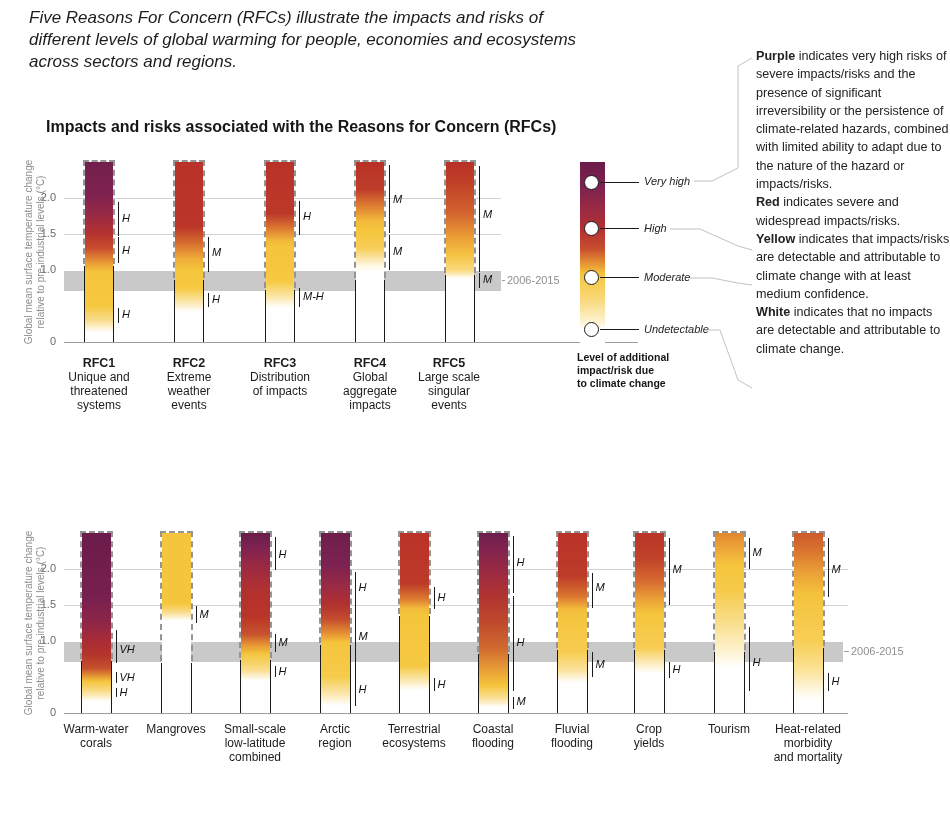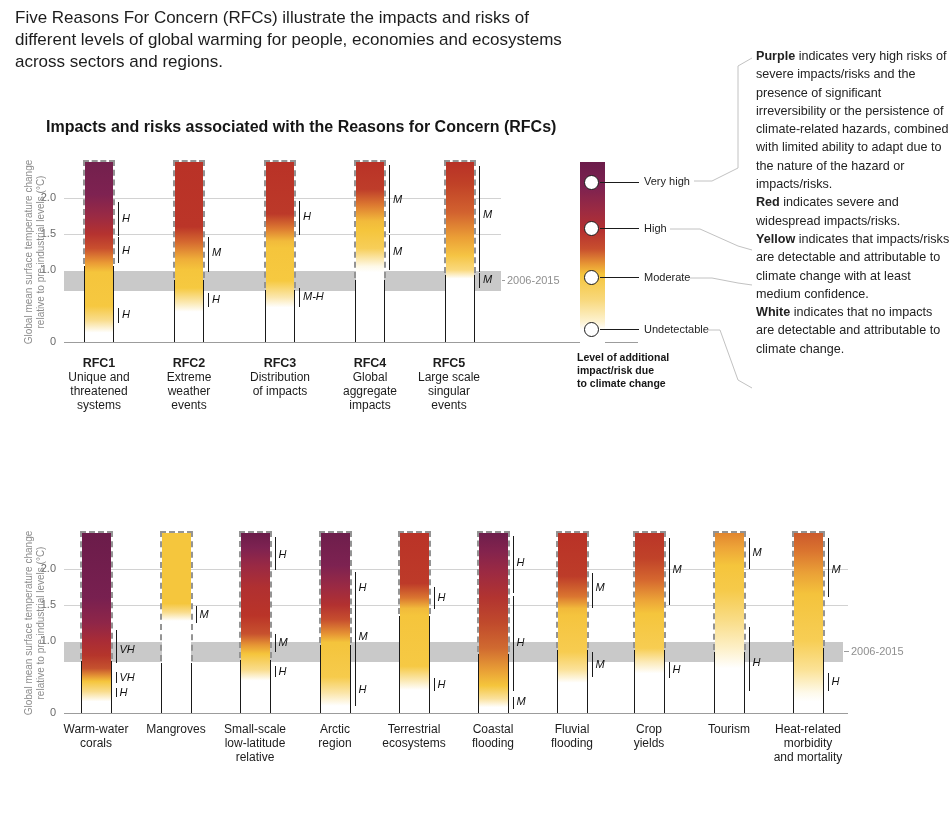--- a/index.html
+++ b/index.html
@@ -21,21 +21,21 @@
   .bar-label{font-size:12px;line-height:14px;color:#1c1c1c;text-align:center;}
   .bar-label .bn{font-weight:bold;font-size:12.5px;}
   .axis-title{font-size:10px;line-height:12px;color:#8c8c8c;text-align:center;white-space:nowrap;}
   svg{display:block;}
 </style>
 </head>
 <body>
 
 <div id="canvas">
 
-  <div class="abs" style="left:15px;top:7px;">
+  <div class="abs" style="left:29px;top:7px;font-style:italic;">
     <div class="intro-line">Five Reasons For Concern (RFCs) illustrate the impacts and risks of</div>
     <div class="intro-line">different levels of global warming for people, economies and ecosystems</div>
     <div class="intro-line">across sectors and regions.</div>
   </div>
 
   <div class="abs section-title" style="left:7px;top:118px;margin-left:39px;">Impacts and risks associated with the Reasons for Concern (RFCs)</div>
 
   <div id="chart-top" class="abs" style="left:0;top:0;width:950px;height:839px;">
       <div class="abs tick-label" style="left: 28px; top: 335px; width: 28px;">0</div>
       <div class="abs tick-label" style="left: 28px; top: 263px; width: 28px;">1.0</div>
@@ -114,21 +114,21 @@
       <div class="abs" style="left: 479px; top: 272.88px; width: 1px; height: 15.12px; background: rgb(26, 26, 26);"></div>
       <div class="abs marker-label" style="left: 483px; top: 273.08px;">M</div>
       <div class="abs bar-label" style="left: 394px; top: 356px; width: 110px;">
         <div class="bn">RFC5</div>
         <div>Large scale</div>
         <div>singular</div>
         <div>events</div>
       </div>
     </div>
 
-  <div id="legend" class="abs" style="left:0;top:0;width:848px;height:839px;">
+  <div id="legend" class="abs" style="left:0;top:0;width:848px;height:839px;font-style:italic;">
       <div class="abs" style="left: 580px; top: 162px; width: 25px; height: 181px; background: linear-gradient(rgb(107, 28, 74) 0%, rgb(125, 34, 80) 14%, rgb(154, 42, 67) 26%, rgb(181, 49, 48) 38%, rgb(200, 79, 46) 48%, rgb(230, 147, 52) 56%, rgb(245, 197, 60) 62%, rgb(248, 216, 123) 76%, rgb(253, 242, 207) 88%, rgb(255, 255, 255) 92.8%, rgb(255, 255, 255) 100%);"></div>
       <div class="abs" style="left: 584px; top: 174.66px; width: 15px; height: 15px; border-radius: 50%; border: 1.5px solid rgb(27, 27, 27); background: rgb(255, 255, 255); box-sizing: border-box;"></div>
       <div class="abs" style="left: 600px; top: 181.66px; width: 39px; height: 1px; background: rgb(27, 27, 27);"></div>
       <div class="abs legend-label" style="left: 644px; top: 175.16px;">Very high</div>
       <div class="abs" style="left: 584px; top: 221.46px; width: 15px; height: 15px; border-radius: 50%; border: 1.5px solid rgb(27, 27, 27); background: rgb(255, 255, 255); box-sizing: border-box;"></div>
       <div class="abs" style="left: 600px; top: 228.46px; width: 39px; height: 1px; background: rgb(27, 27, 27);"></div>
       <div class="abs legend-label" style="left: 644px; top: 221.96px;">High</div>
       <div class="abs" style="left: 584px; top: 270.42px; width: 15px; height: 15px; border-radius: 50%; border: 1.5px solid rgb(27, 27, 27); background: rgb(255, 255, 255); box-sizing: border-box;"></div>
       <div class="abs" style="left: 600px; top: 277.42px; width: 39px; height: 1px; background: rgb(27, 27, 27);"></div>
       <div class="abs legend-label" style="left: 644px; top: 270.92px;">Moderate</div>
@@ -201,21 +201,21 @@
       <div class="abs" style="left: 239.5px; top: 659.72px; width: 31px; height: 53.28px; border-left: 1px solid rgb(26, 26, 26); border-right: 1px solid rgb(26, 26, 26); box-sizing: border-box; background: none;"></div>
       <div class="abs" style="left: 274.5px; top: 536.6px; width: 1px; height: 33.84px; background: rgb(26, 26, 26);"></div>
       <div class="abs marker-label" style="left: 278.5px; top: 547.6px;">H</div>
       <div class="abs" style="left: 274.5px; top: 633.8px; width: 1px; height: 18px; background: rgb(26, 26, 26);"></div>
       <div class="abs marker-label" style="left: 278.5px; top: 636.16px;">M</div>
       <div class="abs" style="left: 274.5px; top: 666.2px; width: 1px; height: 10.8px; background: rgb(26, 26, 26);"></div>
       <div class="abs marker-label" style="left: 278.5px; top: 664.96px;">H</div>
       <div class="abs bar-label" style="left: 200px; top: 722px; width: 110px;">
         <div>Small-scale</div>
         <div>low-latitude</div>
-        <div>relative</div>
+        <div>combined</div>
       </div>
       <div class="abs" style="left: 320.5px; top: 533px; width: 29px; height: 180px; background: linear-gradient(rgb(110, 30, 76) 0%, rgb(125, 34, 81) 18%, rgb(155, 42, 67) 30%, rgb(178, 49, 48) 40%, rgb(198, 77, 46) 48%, rgb(230, 147, 52) 56%, rgb(244, 196, 60) 60.8%, rgb(246, 203, 76) 80%, rgb(251, 229, 168) 88.8%, rgb(255, 255, 255) 96%, rgb(255, 255, 255) 100%);"></div>
       <div class="abs" style="left: 318.5px; top: 531px; width: 33px; height: 112.32px; border-top: 2px dashed rgb(148, 148, 148); border-right: 2px dashed rgb(148, 148, 148); border-bottom: none; border-left: 2px dashed rgb(148, 148, 148); border-image: initial; box-sizing: border-box; background: none;"></div>
       <div class="abs" style="left: 319.5px; top: 645.32px; width: 31px; height: 67.68px; border-left: 1px solid rgb(26, 26, 26); border-right: 1px solid rgb(26, 26, 26); box-sizing: border-box; background: none;"></div>
       <div class="abs" style="left: 354.5px; top: 571.88px; width: 1px; height: 38.16px; background: rgb(26, 26, 26);"></div>
       <div class="abs marker-label" style="left: 358.5px; top: 581.44px;">H</div>
       <div class="abs" style="left: 354.5px; top: 610.04px; width: 1px; height: 53.28px; background: rgb(26, 26, 26);"></div>
       <div class="abs marker-label" style="left: 358.5px; top: 629.68px;">M</div>
       <div class="abs" style="left: 354.5px; top: 663.32px; width: 1px; height: 42.48px; background: rgb(26, 26, 26);"></div>
       <div class="abs marker-label" style="left: 358.5px; top: 682.96px;">H</div>

